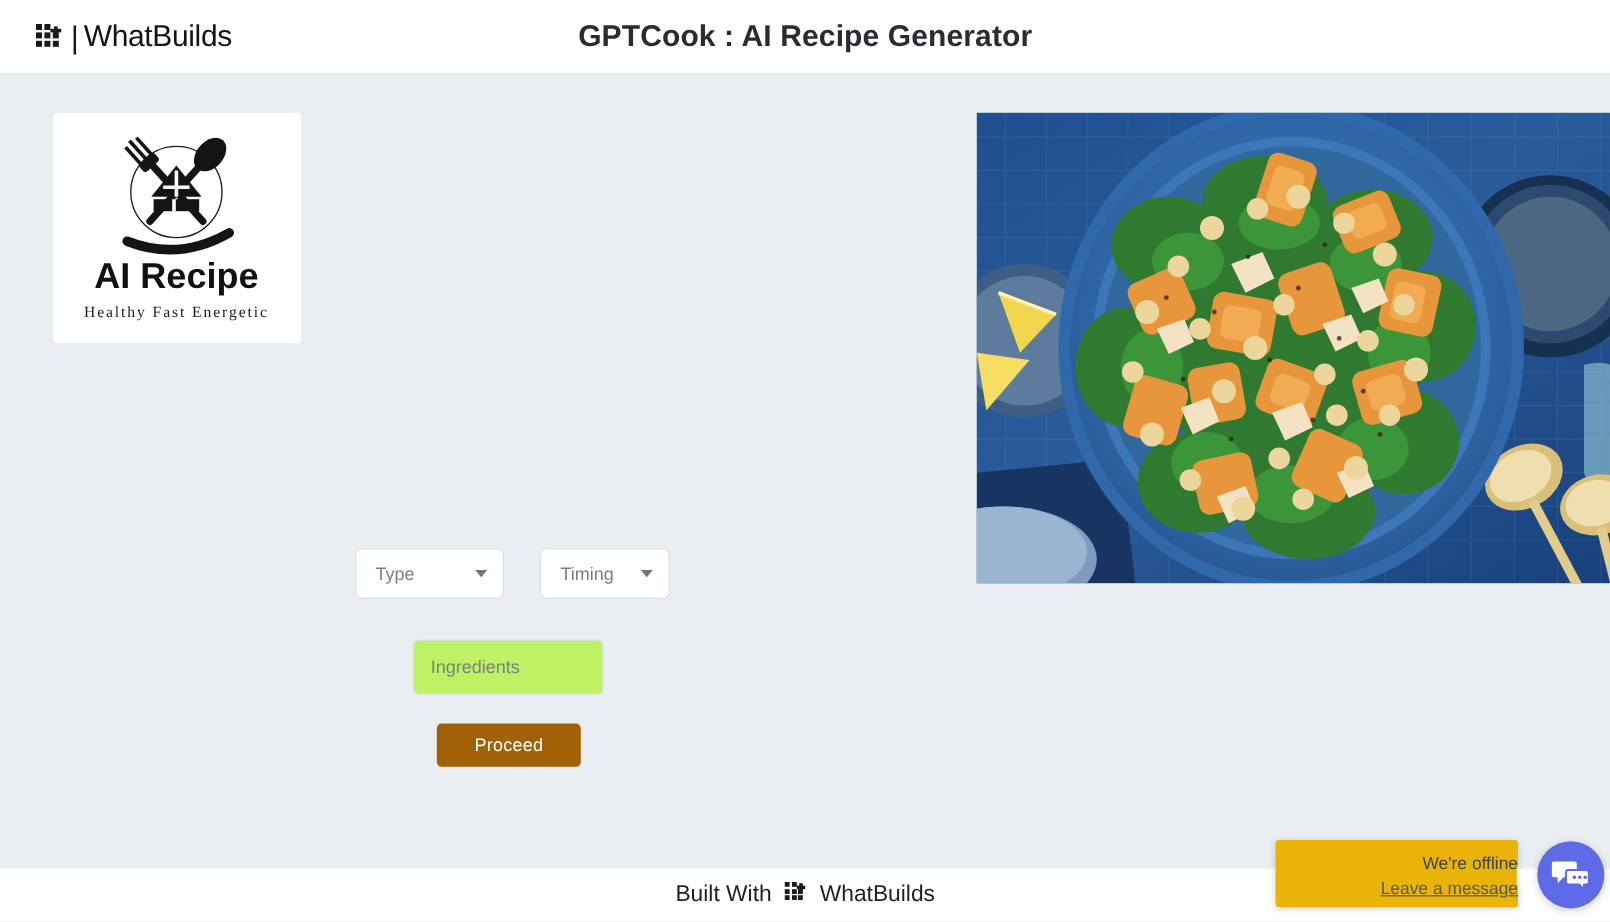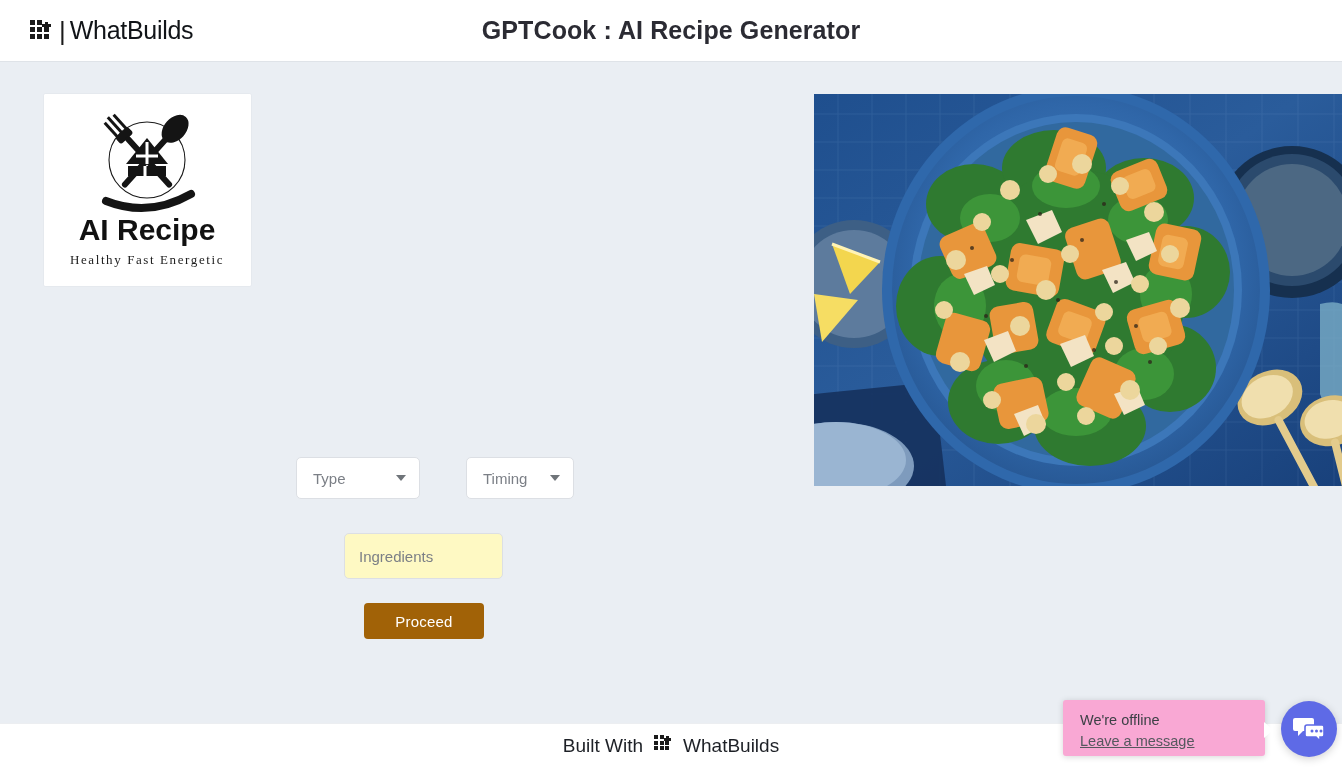--- a/index.html
+++ b/index.html
@@ -121,21 +121,21 @@
     resize: none;
     outline: none;
     line-height: 1.3;
   }
   .recipe-box::placeholder { color: #7b7f86; opacity: 1; }
 
   .row-selects {
     margin-top: 22px;
     margin-left: 70px;
     display: flex;
-    gap: 46px;
+    gap: 30px;
   }
   .select-wrap {
     position: relative;
     background: #ffffff;
     border: 1px solid #dcdfe4;
     border-radius: 5px;
     height: 42px;
     display: flex;
     align-items: center;
     padding: 0 0 0 16px;
@@ -156,21 +156,21 @@
     margin-right: 13px;
   }
 
   .ingredients-wrap {
     margin-top: 34px;
     margin-left: 118px;
   }
   .ingredients-input {
     width: 159px;
     height: 46px;
-    background: #fef9c3;
+    background: #bef264;
     border: 1px solid #dcdfe4;
     border-radius: 5px;
     padding: 0 14px;
     font-size: 15px;
     color: #7b7f86;
     font-family: "Liberation Sans", sans-serif;
     outline: none;
   }
   .ingredients-input::placeholder { color: #7b7f86; opacity: 1; }
 
@@ -213,25 +213,26 @@
   .footer-inner .grid-logo { width: 18px; height: 17px; }
   .footer-inner .grid-logo i { width: 4px; height: 4px; }
 
   
   .chat-tooltip {
     position: absolute;
     left: 1063px;
     top: 700px;
     width: 202px;
     height: 56px;
-    background: #f9a8d4;
+    background: #eab308;
     border-radius: 3px;
     box-shadow: 0 1px 6px rgba(0,0,0,0.16);
     padding: 10px 0 0 17px;
     z-index: 20;
+    text-align: right;
   }
   .chat-tooltip:after {
     content: "";
     position: absolute;
     right: -8px;
     top: 22px;
     width: 0; height: 0;
     border-top: 8px solid transparent;
     border-bottom: 8px solid transparent;
     border-left: 9px solid #ffffff;

